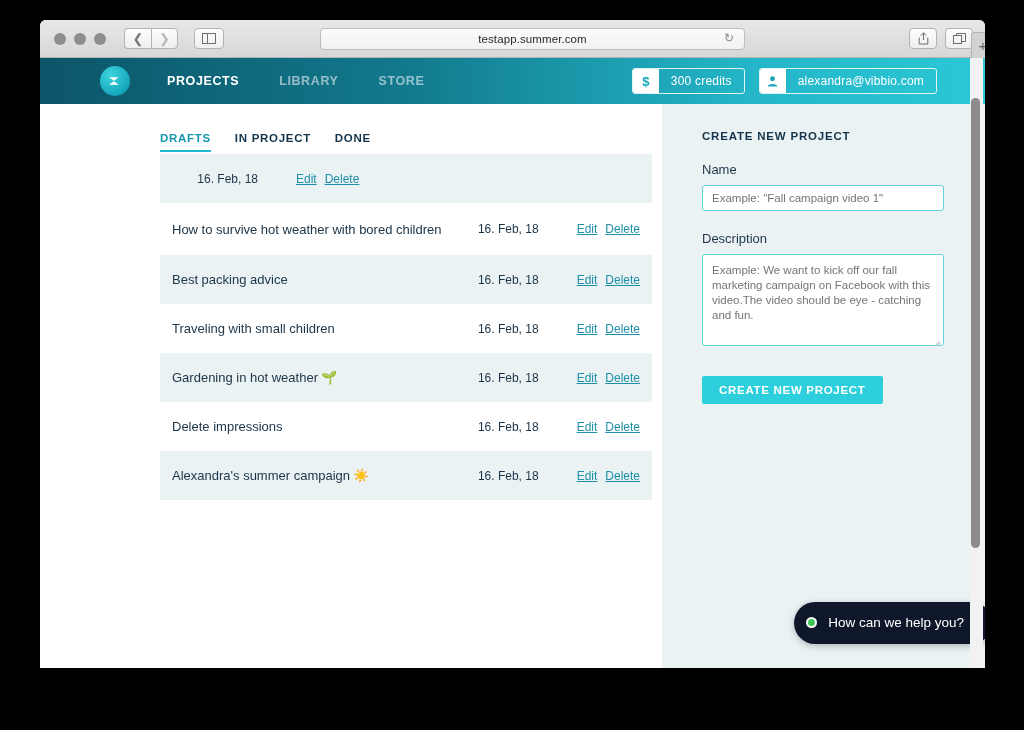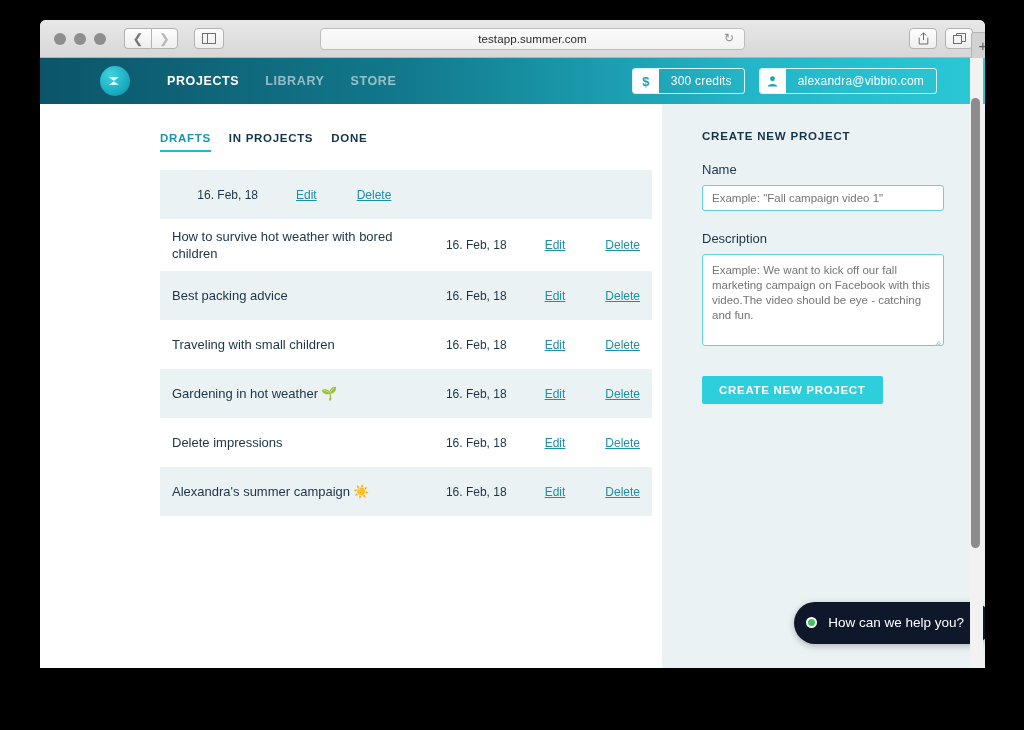--- a/index.html
+++ b/index.html
@@ -90,21 +90,21 @@
     display: flex; align-items: center;
   }
   .logo {
     margin-left: 60px;
     width: 30px; height: 30px; border-radius: 50%;
     background: radial-gradient(circle at 35% 30%, #3fd3de, #15a7bd 70%, #0e8ca0);
     display: flex; align-items: center; justify-content: center;
   }
   .logo svg { width: 18px; height: 18px; }
 
-  .main-nav { display: flex; align-items: center; gap: 26px; margin-left: 37px; }
+  .main-nav { display: flex; align-items: center; gap: 40px; margin-left: 37px; }
   .nav-link {
     font-size: 12.5px; font-weight: bold; letter-spacing: .6px;
     color: rgba(255,255,255,.55);
   }
   .nav-link.active { color: #ffffff; }
 
   .header-right { position: absolute; right: 48px; display: flex; align-items: center; gap: 14px; }
   .pill {
     display: flex; align-items: center; height: 26px;
     border: 1px solid rgba(255,255,255,.85); border-radius: 3px; overflow: hidden;
@@ -115,42 +115,42 @@
     color: #18a5b8; font-size: 13px; font-weight: bold;
   }
   .pill-text { padding: 0 12px; font-size: 12px; color: #ffffff; letter-spacing: .2px; }
 
   
   .page-body { display: flex; height: 564px; background: #ffffff; }
   .main-col { width: 622px; background: #ffffff; padding-left: 120px; padding-top: 28px; }
   .side-col { flex: 1; background: #eaf2f4; padding: 26px 0 0 40px; position: relative; }
 
   
-  .tabs { display: flex; gap: 18px; margin-bottom: 18px; }
+  .tabs { display: flex; gap: 24px; margin-bottom: 2px; }
   .tab {
     font-size: 11.5px; font-weight: bold; letter-spacing: .7px;
     color: #13344a; padding-bottom: 6px;
   }
   .tab.active { color: #1496ae; border-bottom: 2px solid #1fb8cc; }
 
   
   .project-list { width: 492px; }
   .project-row {
     display: flex; align-items: center;
     height: 49px; padding: 0 12px 0 12px;
   }
   .project-row.striped { background: #eaf2f4; }
   .project-row.tall { height: 52px; }
   .p-title { flex: 1; font-size: 13px; color: #20384a; line-height: 17px; padding-right: 10px; }
   .p-date { font-size: 12px; color: #1d3446; width: 86px; text-align: right; }
   .p-action {
     font-size: 12px; color: #1d8fa6; text-decoration: underline;
     margin-left: 38px;
   }
-  .p-action.delete { margin-left: 40px; text-decoration: underline; }
+  .p-action.delete { margin-left: 8px; text-decoration: underline; }
 
   
   .side-title {
     font-size: 11.5px; font-weight: bold; letter-spacing: .8px;
     color: #13344a; margin-bottom: 20px;
   }
   .field-label { font-size: 13px; color: #1d3446; margin-bottom: 8px; }
   .text-input {
     width: 242px; height: 26px;
     border: 1px solid #5fd2de; border-radius: 3px;
@@ -291,21 +291,21 @@
         <div class="pill-text">alexandra@vibbio.com</div>
       </div>
     </div>
   </div>
 
   <div class="page-body">
 
     <div class="main-col">
       <div class="tabs">
         <span class="tab active">DRAFTS</span>
-        <span class="tab">IN PROJECTS</span>
+        <span class="tab">IN PROJECT</span>
         <span class="tab">DONE</span>
       </div>
 
       <div class="project-list">
 
         <div class="project-row striped">
           <span class="p-date">16. Feb, 18</span>
           <span class="p-action">Edit</span>
           <span class="p-action delete">Delete</span>
         </div>

